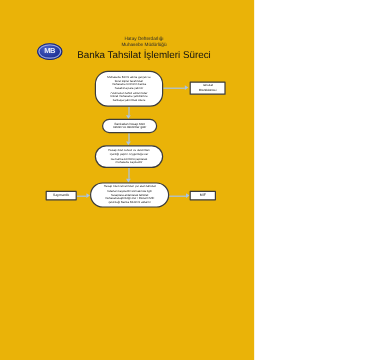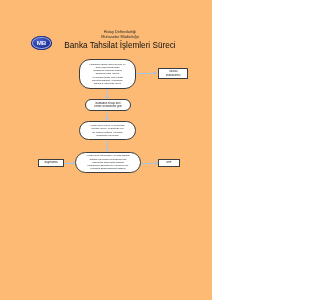--- a/index.html
+++ b/index.html
@@ -13,21 +13,21 @@
     overflow: hidden;
     font-family: "Liberation Sans", sans-serif;
     color: #1a1a1a;
     position: relative;
   }
 
   #page {
     position: relative;
     width: 212px;
     height: 300px;
-    background: #fdba74;
+    background: #eab308;
   }
 
   
   #header {
     position: absolute;
     left: 0;
     top: 14px;
     width: 212px;
     height: 32px;
   }

